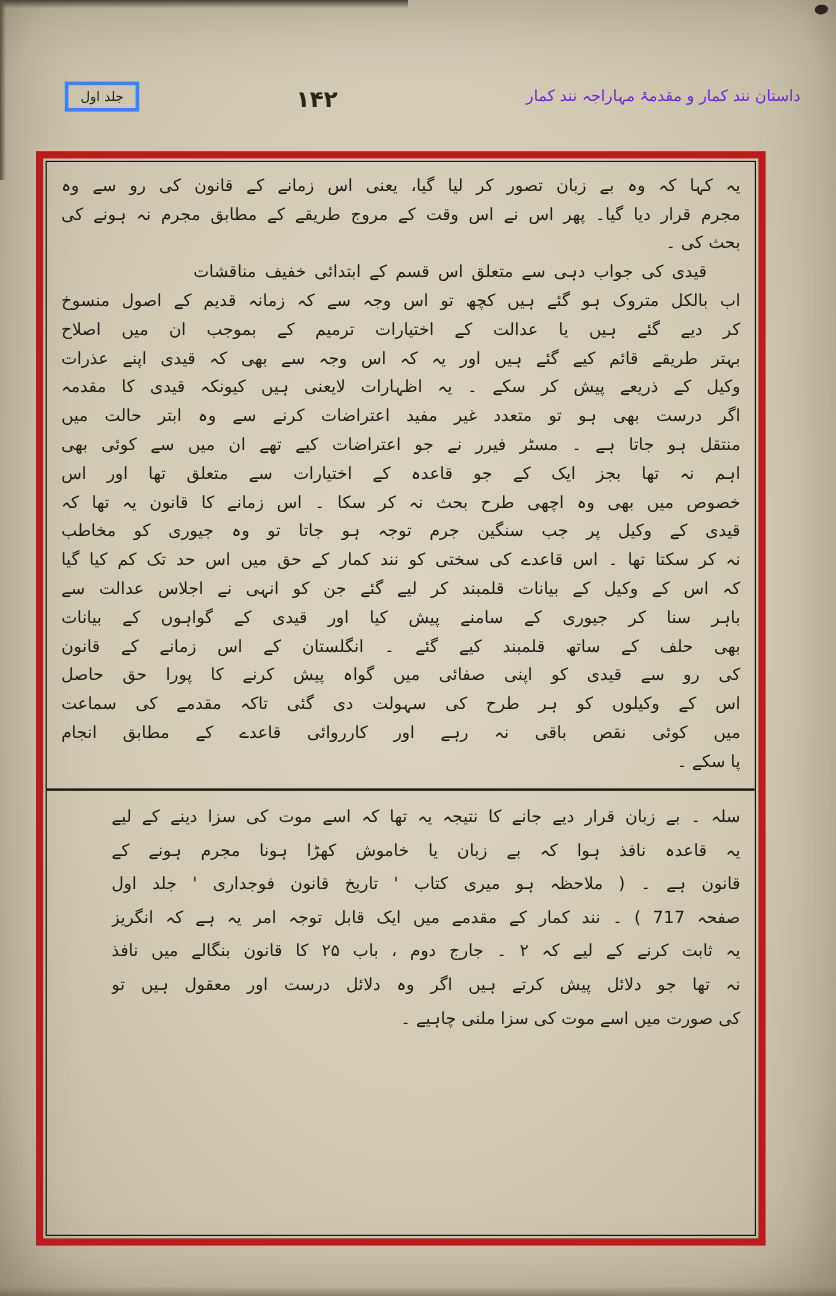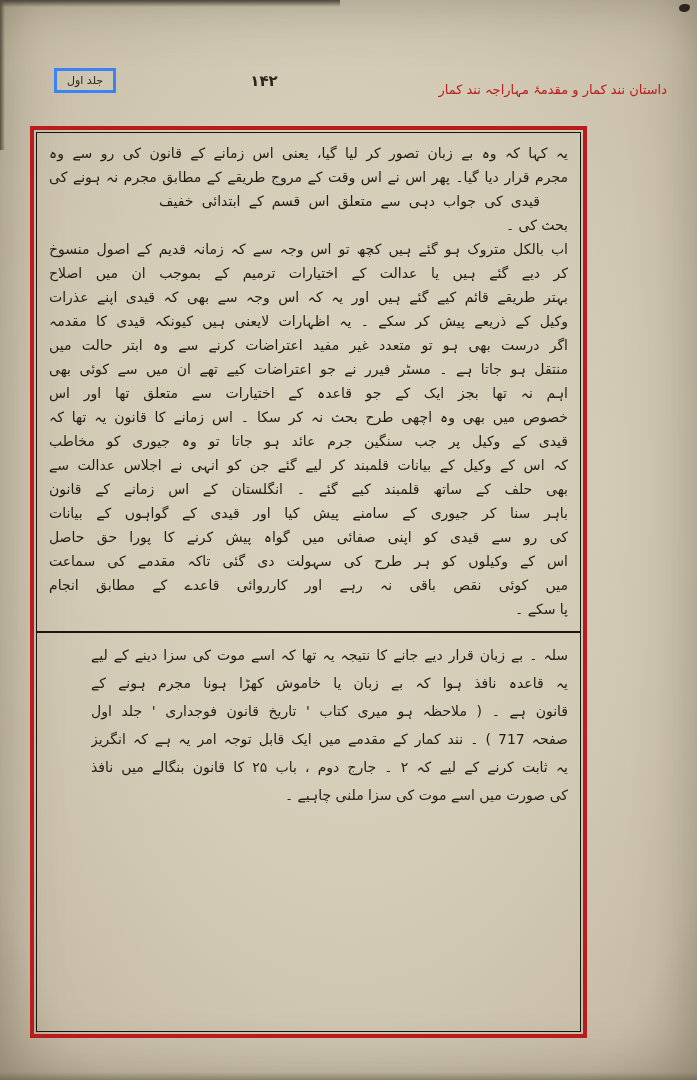--- a/index.html
+++ b/index.html
@@ -19,37 +19,37 @@
   .artifact-left{position:absolute;top:0;left:0;width:5px;height:150px;
     background:linear-gradient(to right,#57503f,rgba(87,80,63,0));}
   .artifact-dot{position:absolute;top:4px;right:7px;width:11px;height:8px;
     background:#2b2720;border-radius:50% 40% 55% 45%;}
   .artifact-bottom{position:absolute;bottom:0;left:0;right:0;height:8px;
     background:linear-gradient(to top,rgba(90,80,60,.45),rgba(90,80,60,0));}
 
   
   .header-title{
     position:absolute;top:72px;right:30px;width:290px;
-    direction:rtl;font-size:13px;color:#b91c1c;
-    white-space:nowrap;overflow:hidden;letter-spacing:.5px;margin-top:10px;
+    direction:rtl;font-size:13px;color:#6d28d9;
+    white-space:nowrap;overflow:hidden;letter-spacing:.5px;
   }
   .page-num{
     position:absolute;top:72px;left:234px;width:60px;text-align:center;
-    font-size:15px;color:#2a2519;font-weight:bold;
+    font-size:19px;color:#2a2519;font-weight:bold;
   }
   .volume-box{
     position:absolute;top:68px;left:26px;
     border:3px solid #3b82f6;padding:3px 10px;
     font-size:11px;color:#2a2519;background:rgba(255,255,255,.05);margin-left:28px;
   }
 
   
   .frame{
-    position:absolute;left:30px;top:126px;width:557px;height:912px;
-    border:4px solid #b91c1c;box-sizing:border-box;
+    position:absolute;left:30px;top:126px;width:608px;height:912px;
+    border:6px solid #b91c1c;box-sizing:border-box;
   }
   .frame-inner{
     position:absolute;inset:2px;border:1px solid #19160f;
     padding:8px 12px 0 12px;box-sizing:border-box;
     direction:rtl;color:#221d13;overflow:hidden;
   }
   .tline{
     height:24px;line-height:24px;font-size:14px;
     text-align:justify;text-align-last:justify;overflow:hidden;
   }
@@ -78,45 +78,47 @@
 <div class="volume-box">
   <span>جلد اول</span>
 </div>
 
 <div class="frame">
   <div class="frame-inner">
 
     <div>
       <div class="tline">یہ کہا کہ وہ بے زبان تصور کر لیا گیا، یعنی اس زمانے کے قانون کی رو سے وہ</div>
       <div class="tline">مجرم قرار دیا گیا۔ پھر اس نے اس وقت کے مروج طریقے کے مطابق مجرم نہ ہونے کی</div>
+      <div class="tline short">بحث کی ۔</div>
       <div class="tline para-start">قیدی کی جواب دہی سے متعلق اس قسم کے ابتدائی خفیف مناقشات</div>
-      <div class="tline short">بحث کی ۔</div>
       <div class="tline">اب بالکل متروک ہو گئے ہیں کچھ تو اس وجہ سے کہ زمانہ قدیم کے اصول منسوخ</div>
       <div class="tline">کر دیے گئے ہیں یا عدالت کے اختیارات ترمیم کے بموجب ان میں اصلاح</div>
       <div class="tline">بہتر طریقے قائم کیے گئے ہیں اور یہ کہ اس وجہ سے بھی کہ قیدی اپنے عذرات</div>
       <div class="tline">وکیل کے ذریعے پیش کر سکے ۔ یہ اظہارات لایعنی ہیں کیونکہ قیدی کا مقدمہ</div>
       <div class="tline">اگر درست بھی ہو تو متعدد غیر مفید اعتراضات کرنے سے وہ ابتر حالت میں</div>
       <div class="tline">منتقل ہو جاتا ہے ۔ مسٹر فیرر نے جو اعتراضات کیے تھے ان میں سے کوئی بھی</div>
       <div class="tline">اہم نہ تھا بجز ایک کے جو قاعدہ کے اختیارات سے متعلق تھا اور اس</div>
       <div class="tline">خصوص میں بھی وہ اچھی طرح بحث نہ کر سکا ۔ اس زمانے کا قانون یہ تھا کہ</div>
-      <div class="tline">قیدی کے وکیل پر جب سنگین جرم عائد ہو جاتا تو وہ جیوری کو مخاطب</div>
+      <div class="tline">قیدی کے وکیل پر جب سنگین جرم توجہ ہو جاتا تو وہ جیوری کو مخاطب</div>
+      <div class="tline">نہ کر سکتا تھا ۔ اس قاعدے کی سختی کو نند کمار کے حق میں اس حد تک کم کیا گیا</div>
       <div class="tline">کہ اس کے وکیل کے بیانات قلمبند کر لیے گئے جن کو انہی نے اجلاس عدالت سے</div>
+      <div class="tline">باہر سنا کر جیوری کے سامنے پیش کیا اور قیدی کے گواہوں کے بیانات</div>
       <div class="tline">بھی حلف کے ساتھ قلمبند کیے گئے ۔ انگلستان کے اس زمانے کے قانون</div>
-      <div class="tline">باہر سنا کر جیوری کے سامنے پیش کیا اور قیدی کے گواہوں کے بیانات</div>
       <div class="tline">کی رو سے قیدی کو اپنی صفائی میں گواہ پیش کرنے کا پورا حق حاصل</div>
       <div class="tline">اس کے وکیلوں کو ہر طرح کی سہولت دی گئی تاکہ مقدمے کی سماعت</div>
       <div class="tline">میں کوئی نقص باقی نہ رہے اور کارروائی قاعدے کے مطابق انجام</div>
       <div class="tline short">پا سکے ۔</div>
     </div>
 
     <hr class="divider">
 
     <div>
       <div class="fline">سلہ ۔ بے زبان قرار دیے جانے کا نتیجہ یہ تھا کہ اسے موت کی سزا دینے کے لیے</div>
       <div class="fline">یہ قاعدہ نافذ ہوا کہ بے زبان یا خاموش کھڑا ہونا مجرم ہونے کے</div>
       <div class="fline">قانون ہے ۔ ( ملاحظہ ہو میری کتاب ' تاریخ قانون فوجداری ' جلد اول</div>
       <div class="fline">صفحہ 717 ) ۔ نند کمار کے مقدمے میں ایک قابل توجہ امر یہ ہے کہ انگریز</div>
       <div class="fline">یہ ثابت کرنے کے لیے کہ ۲ ۔ جارج دوم ، باب ۲۵ کا قانون بنگالے میں نافذ</div>
+      <div class="fline">نہ تھا جو دلائل پیش کرتے ہیں اگر وہ دلائل درست اور معقول ہیں تو</div>
       <div class="fline short">کی صورت میں اسے موت کی سزا ملنی چاہیے ۔</div>
     </div>
 
   </div>
 </div>
 
 </body></html>

